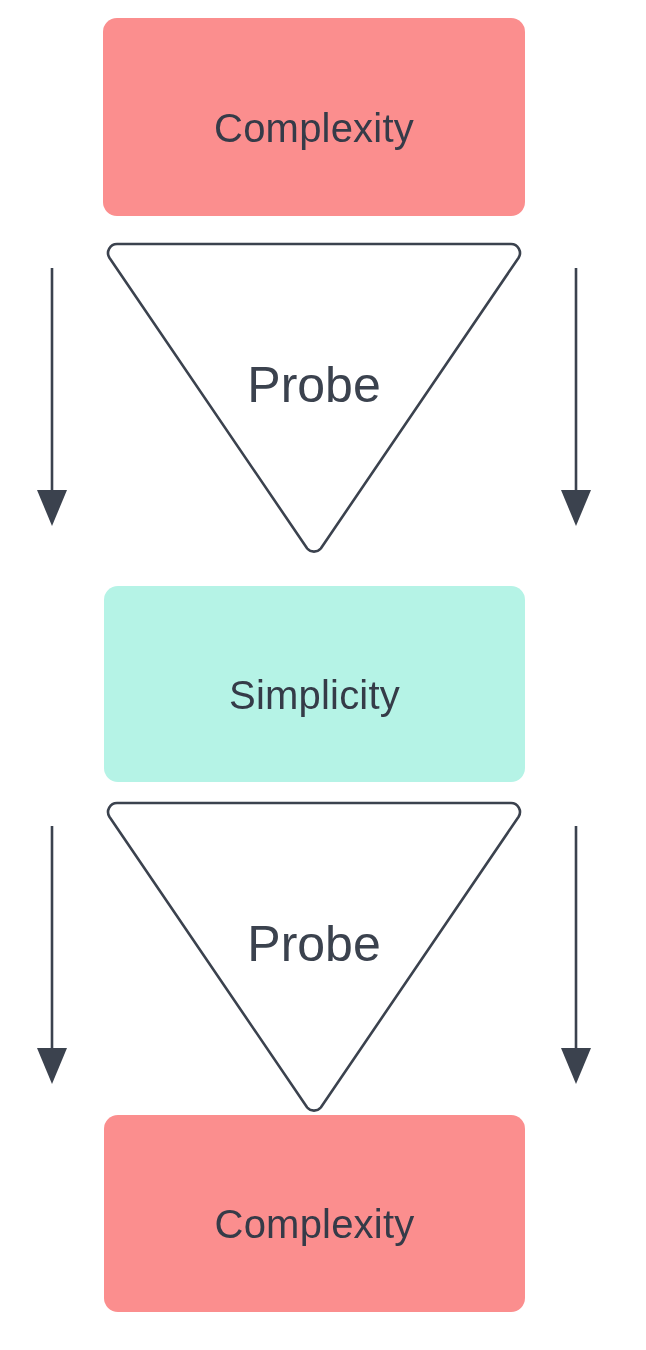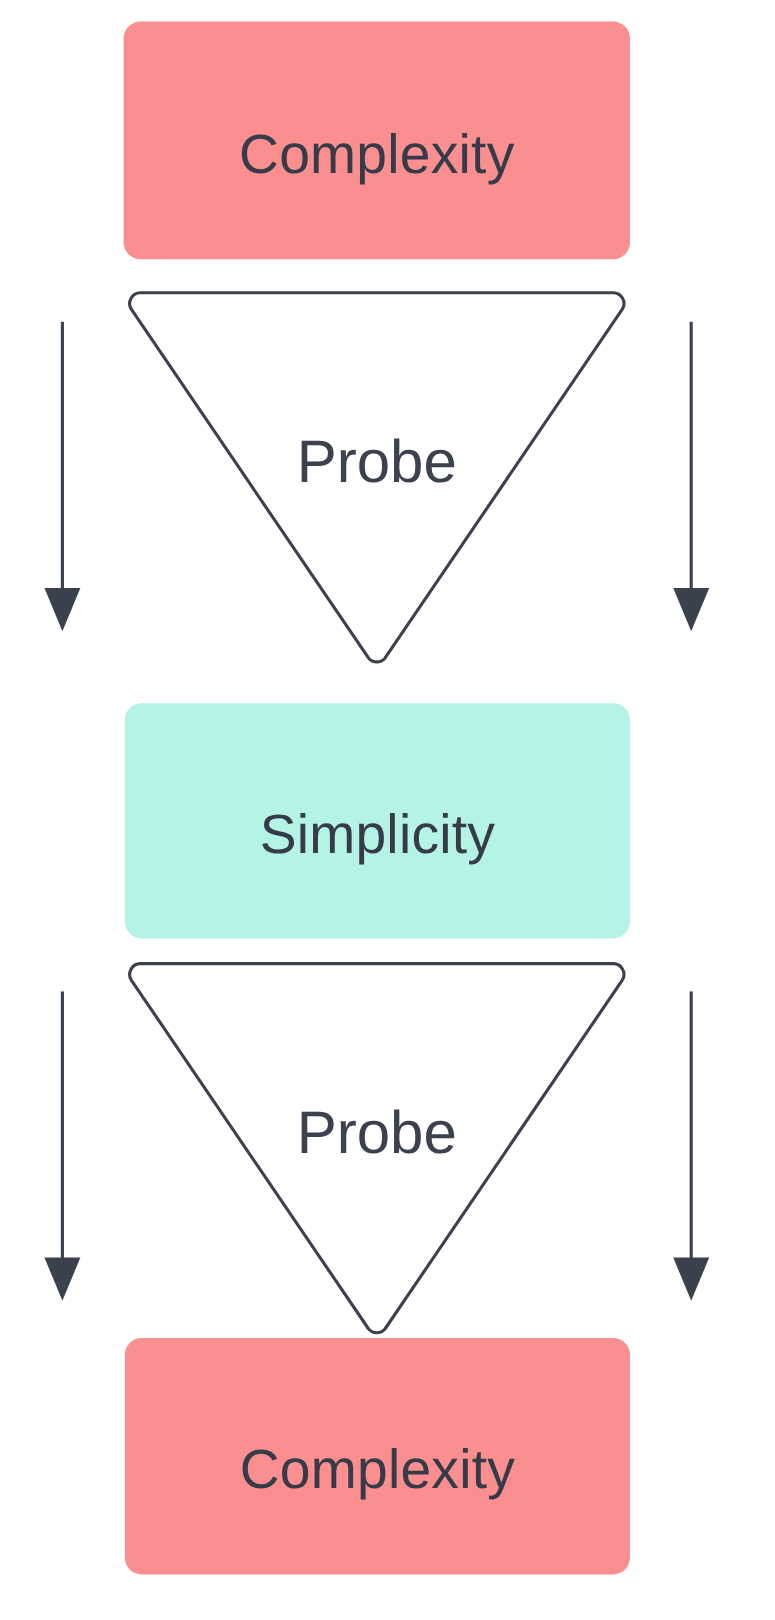--- a/index.html
+++ b/index.html
@@ -26,21 +26,21 @@
   
   .node-box {
     position: absolute;
     box-sizing: border-box;
     border-radius: 14px;
     display: flex;
     align-items: center;
     justify-content: center;
   }
   .node-box .node-label {
-    font-size: 46px;
+    font-size: 40px;
     line-height: 1;
     color: #353b48;
     letter-spacing: 0.2px;
     white-space: nowrap;
     font-weight: 400;
     margin-top: 21px;
   }
 
   #node-complexity-top {
     left: 103px;

